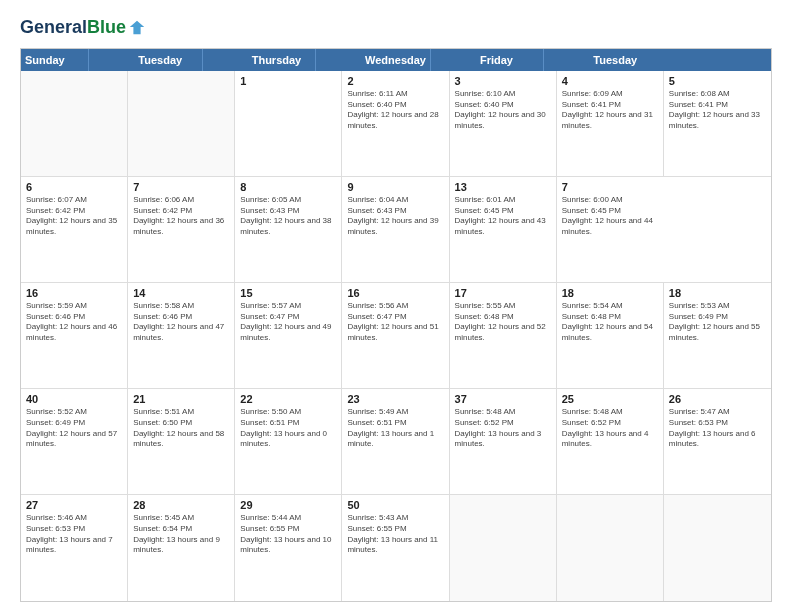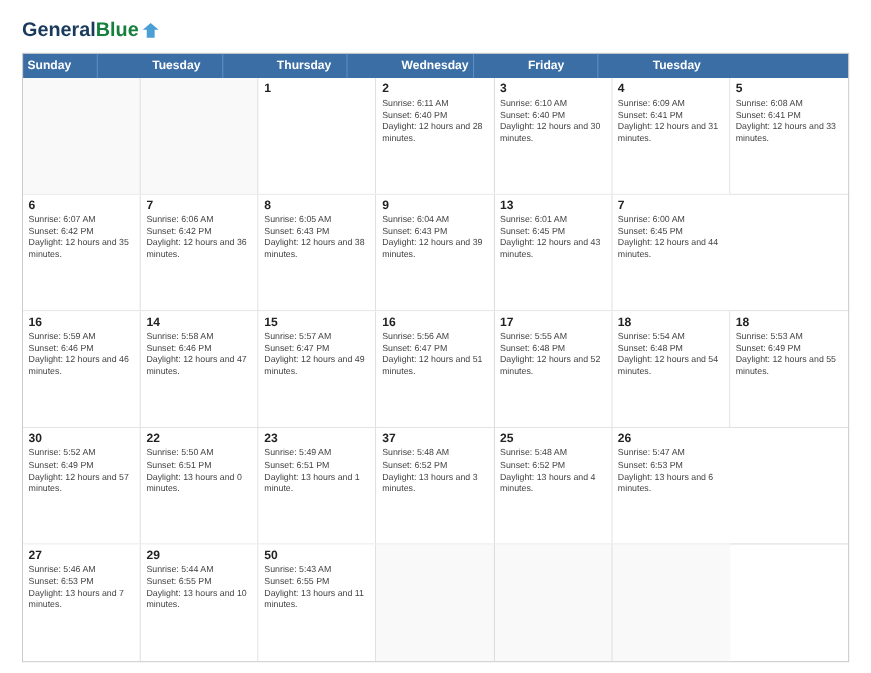--- a/index.html
+++ b/index.html
@@ -217,22 +217,26 @@
             <div class="day-num">18</div>
             <div class="day-info">Sunrise: 5:54 AM<br>Sunset: 6:48 PM<br>Daylight: 12 hours and 54 minutes.</div>
           </div>
           <div class="cal-cell">
             <div class="day-num">18</div>
             <div class="day-info">Sunrise: 5:53 AM<br>Sunset: 6:49 PM<br>Daylight: 12 hours and 55 minutes.</div>
           </div>
         </div>
         <div class="cal-week">
           <div class="cal-cell">
-            <div class="day-num">30</div>
+            <div class="day-num">40</div>
             <div class="day-info">Sunrise: 5:52 AM<br>Sunset: 6:49 PM<br>Daylight: 12 hours and 57 minutes.</div>
+          </div>
+          <div class="cal-cell">
+            <div class="day-num">21</div>
+            <div class="day-info">Sunrise: 5:51 AM<br>Sunset: 6:50 PM<br>Daylight: 12 hours and 58 minutes.</div>
           </div>
           <div class="cal-cell">
             <div class="day-num">22</div>
             <div class="day-info">Sunrise: 5:50 AM<br>Sunset: 6:51 PM<br>Daylight: 13 hours and 0 minutes.</div>
           </div>
           <div class="cal-cell">
             <div class="day-num">23</div>
             <div class="day-info">Sunrise: 5:49 AM<br>Sunset: 6:51 PM<br>Daylight: 13 hours and 1 minute.</div>
           </div>
           <div class="cal-cell">
@@ -245,20 +249,24 @@
           </div>
           <div class="cal-cell">
             <div class="day-num">26</div>
             <div class="day-info">Sunrise: 5:47 AM<br>Sunset: 6:53 PM<br>Daylight: 13 hours and 6 minutes.</div>
           </div>
         </div>
         <div class="cal-week">
           <div class="cal-cell">
             <div class="day-num">27</div>
             <div class="day-info">Sunrise: 5:46 AM<br>Sunset: 6:53 PM<br>Daylight: 13 hours and 7 minutes.</div>
+          </div>
+          <div class="cal-cell">
+            <div class="day-num">28</div>
+            <div class="day-info">Sunrise: 5:45 AM<br>Sunset: 6:54 PM<br>Daylight: 13 hours and 9 minutes.</div>
           </div>
           <div class="cal-cell">
             <div class="day-num">29</div>
             <div class="day-info">Sunrise: 5:44 AM<br>Sunset: 6:55 PM<br>Daylight: 13 hours and 10 minutes.</div>
           </div>
           <div class="cal-cell">
             <div class="day-num">50</div>
             <div class="day-info">Sunrise: 5:43 AM<br>Sunset: 6:55 PM<br>Daylight: 13 hours and 11 minutes.</div>
           </div>
           <div class="cal-cell empty"></div>

